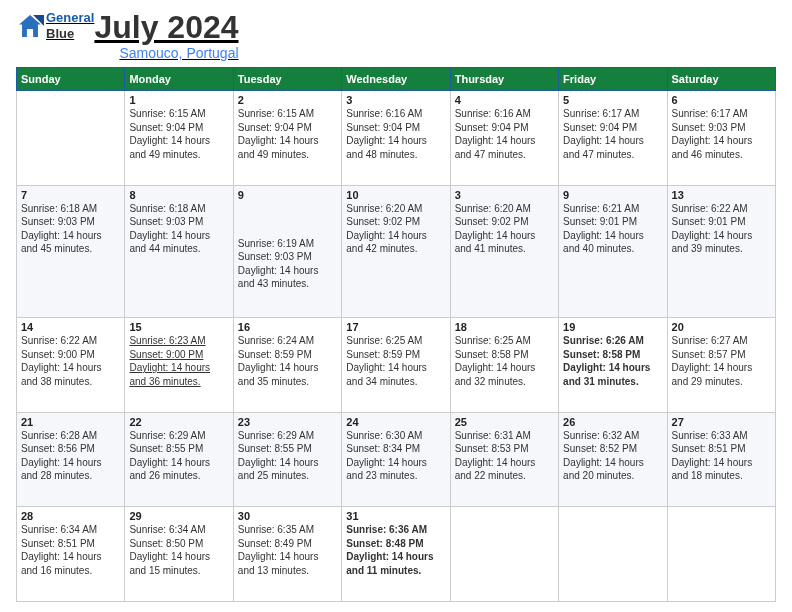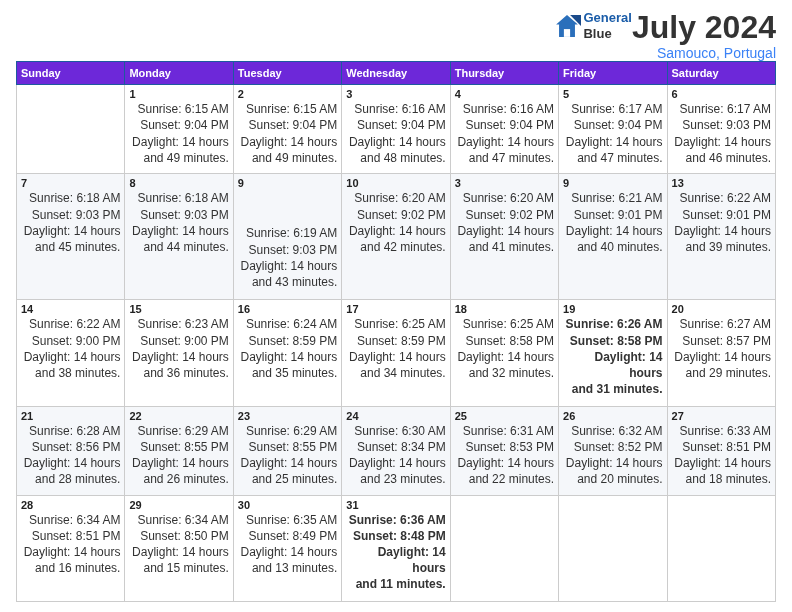--- a/index.html
+++ b/index.html
@@ -12,22 +12,24 @@
     }
     .page {
       width: 792px;
       height: 612px;
       padding: 10px 16px 10px 16px;
       display: flex;
       flex-direction: column;
     }
     .header {
       display: flex;
-      justify-content: flex-end;
+      justify-content: flex-start;
       align-items: flex-start;
+      margin-bottom: 6px;
+      text-decoration: underline;
     }
     .logo {
       display: flex;
       align-items: center;
       gap: 0px;
     }
     .logo-text {
       font-size: 13px;
       font-weight: bold;
       color: #333;
@@ -54,21 +56,21 @@
       font-size: 14px;
       color: #3b82f6;
     }
     .calendar {
       flex: 1;
       border-collapse: collapse;
       width: 100%;
       font-size: 9.5px;
     }
     .calendar th {
-      background: #6d28d9;
+      background: #15803d;
       color: #fff;
       padding: 5px 4px;
       text-align: left;
       font-size: 11px;
       font-weight: bold;
       border: 1px solid #1d5a9e;
     }
     .calendar td {
       border: 1px solid #ccc;
       vertical-align: top;
@@ -82,23 +84,22 @@
     }
     .day-num {
       font-weight: bold;
       font-size: 11px;
       color: #222;
       display: block;
       margin-bottom: 1px;
     }
     .cell-text {
       color: #333;
-      font-size: 12px;
+      font-size: 10px;
       line-height: 1.35;
-      text-align: right;
     }
     .empty-cell {
       background: #fff !important;
     }
   </style>
 </head>
 <body>
 
 <div class="page">
   <div class="header">
@@ -233,21 +234,21 @@
         <tr>
           <td>
             <span class="day-num">14</span>
             <div class="cell-text" style="white-space: pre-line;">Sunrise: 6:22 AM
 Sunset: 9:00 PM
 Daylight: 14 hours
 and 38 minutes.</div>
           </td>
           <td>
             <span class="day-num">15</span>
-            <div class="cell-text" style="white-space: pre-line;">Sunrise: 6:23 AM
+            <div class="cell-text" style="white-space: pre-line; text-decoration: underline;">Sunrise: 6:23 AM
 Sunset: 9:00 PM
 Daylight: 14 hours
 and 36 minutes.</div>
           </td>
           <td>
             <span class="day-num">16</span>
             <div class="cell-text" style="white-space: pre-line;">Sunrise: 6:24 AM
 Sunset: 8:59 PM
 Daylight: 14 hours
 and 35 minutes.</div>

